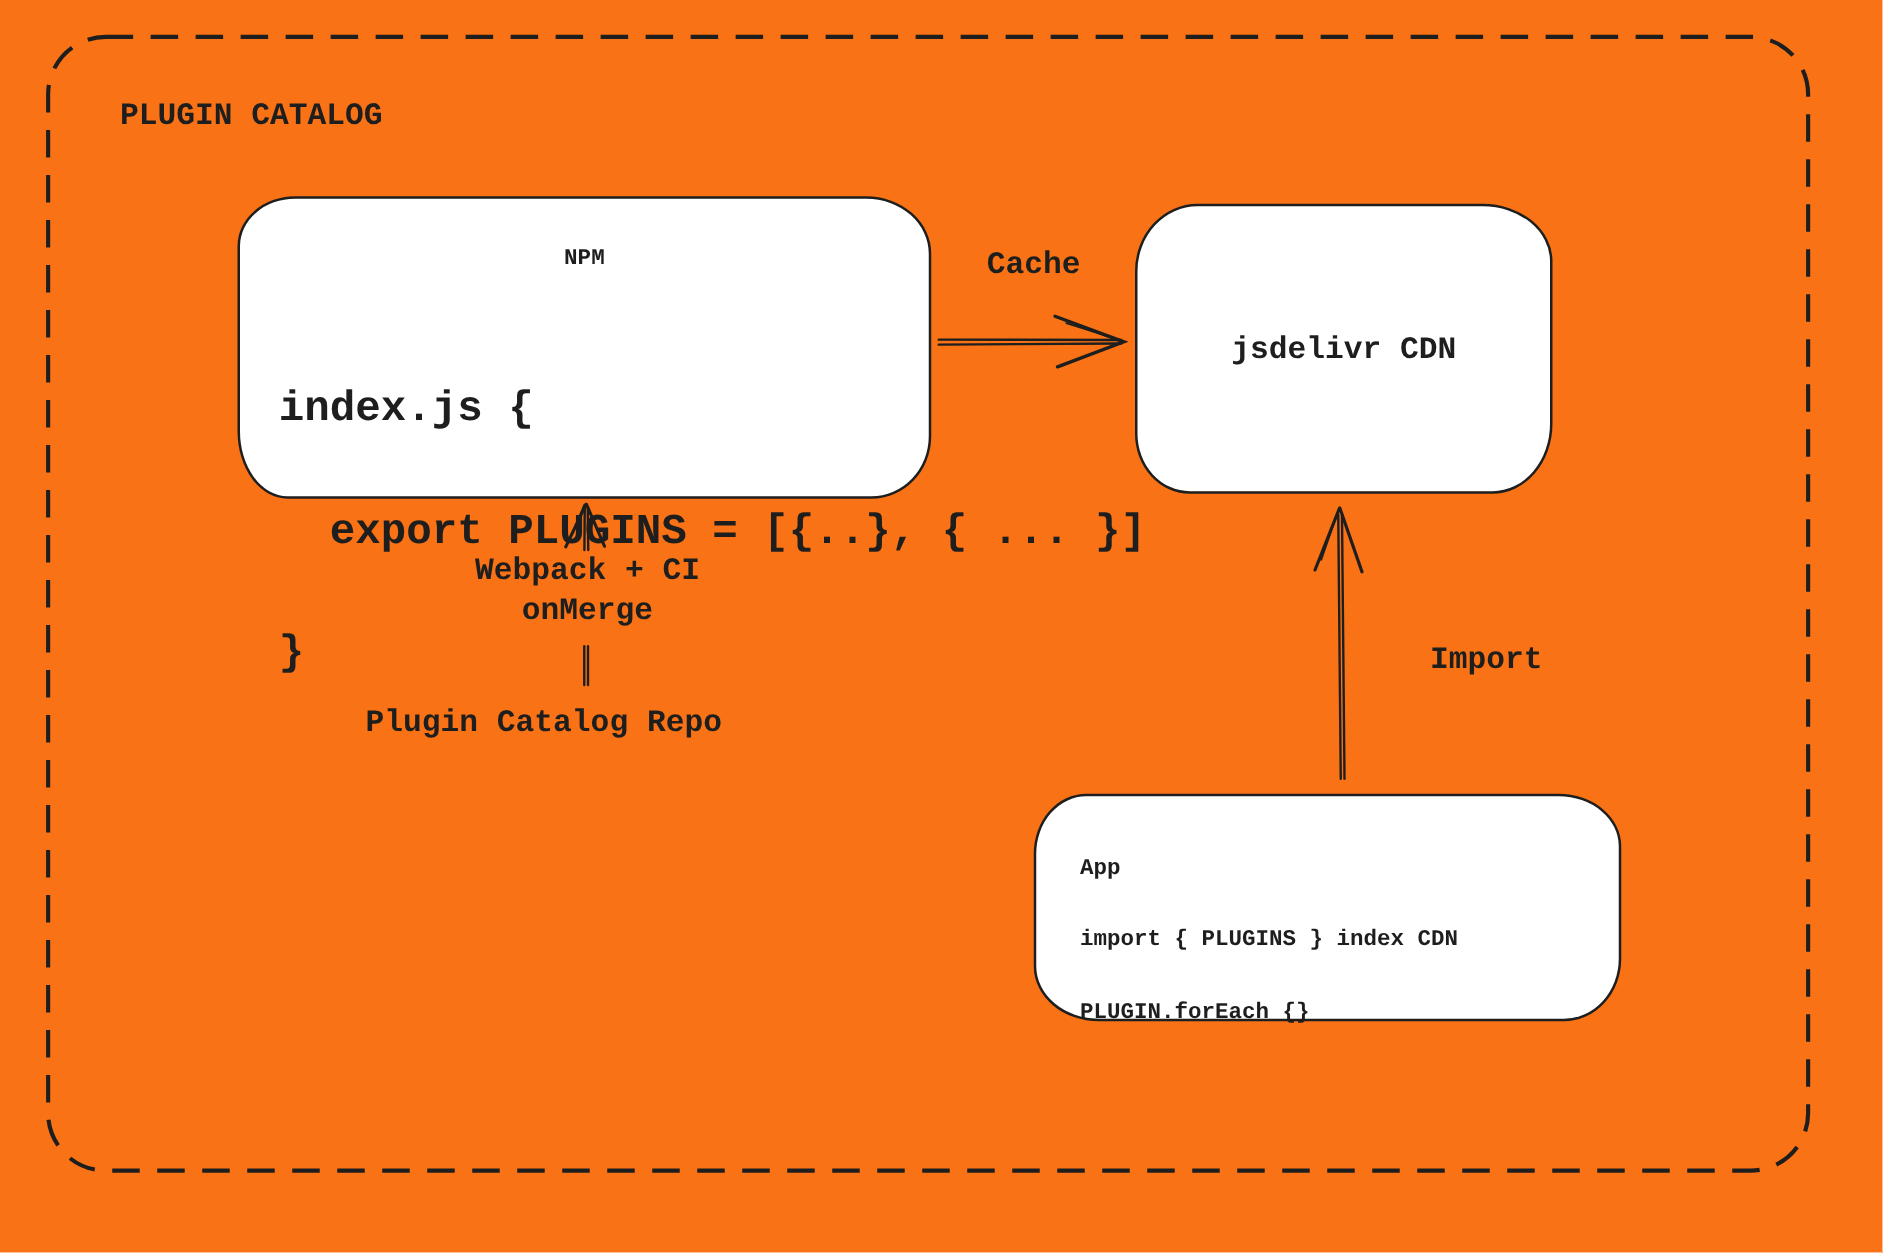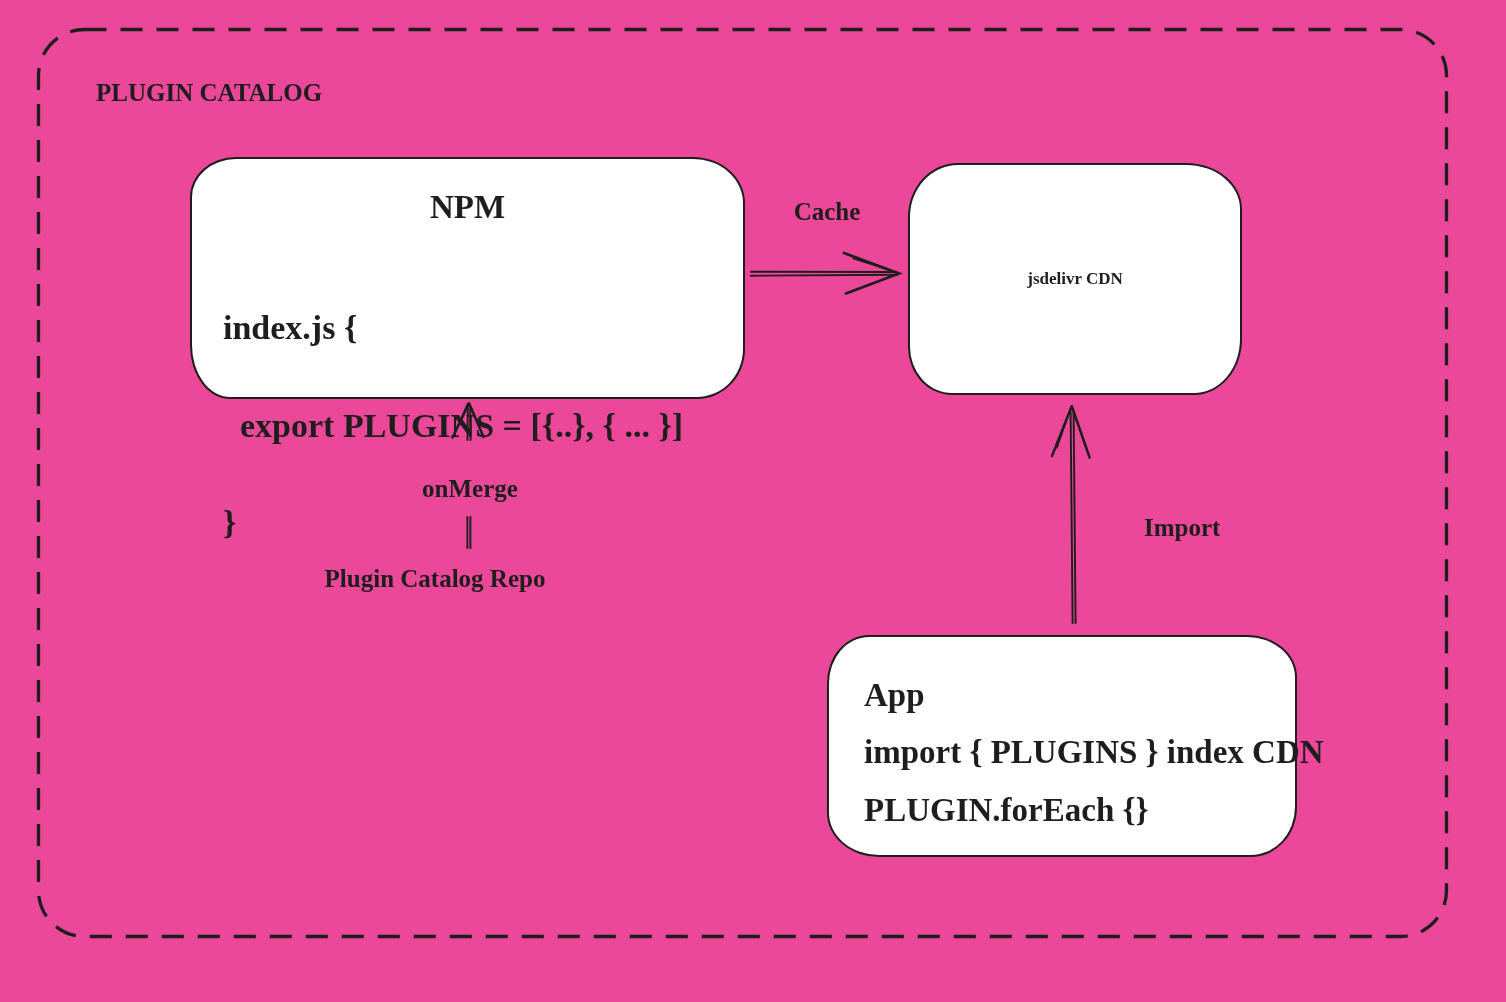--- a/index.html
+++ b/index.html
@@ -4,22 +4,22 @@
 <style>
   html, body {
     margin: 0;
     padding: 0;
     background: #ffffff;
   }
   .stage {
     position: relative;
     width: 1506px;
     height: 1002px;
-    background: #ec4899;
-    font-family: Liberation Serif, serif;
+    background: #f97316;
+    font-family: Liberation Mono, monospace;
     color: #1e1e1e;
     overflow: hidden;
   }
   .svg-layer {
     position: absolute;
     left: 0;
     top: 0;
     width: 1506px;
     height: 1002px;
     pointer-events: none;
@@ -36,48 +36,48 @@
     text-align: center;
   }
   .node {
     position: absolute;
     background: #ffffff;
     border: 2.3px solid #1e1e1e;
     box-sizing: border-box;
   }
   .node .inner-line {
     position: absolute;
-    font-size: 33px;
+    font-size: 18px;
     font-weight: 700;
     line-height: 26px;
     white-space: pre;
   }
   .code-block {
     position: absolute;
     font-size: 34px;
     font-weight: 700;
     line-height: 32.5px;
     white-space: pre;
   }
   
   .npm-box   { left: 190px; top: 157px; width: 555px; height: 242px;
                border-radius: 46px 52px 48px 40px / 40px 46px 50px 54px; }
   .cdn-box   { left: 908px; top: 163px; width: 334px; height: 232px;
                border-radius: 50px 56px 48px 44px / 54px 46px 56px 48px; }
   .repo-box  { left: 216px; top: 627px; width: 481px; height: 253px;
                border-radius: 44px 52px 46px 54px / 50px 42px 52px 46px; }
-  .app-box   { left: 827px; top: 635px; width: 470px; height: 222px;
+  .app-box   { left: 827px; top: 635px; width: 470px; height: 182px;
                border-radius: 42px 50px 46px 52px / 48px 42px 50px 44px; }
   .cdn-box {
     display: flex;
     align-items: center;
     justify-content: center;
   }
   .cdn-label {
-    font-size: 17px;
+    font-size: 25px;
     font-weight: 700;
     white-space: pre;
   }
 </style>
 </head>
 <body>
 
 <div class="stage">
 
   <svg class="svg-layer" viewBox="0 0 1506 1002" xmlns="http://www.w3.org/2000/svg">
@@ -123,20 +123,21 @@
       <div>}</div>
     </div>
   </div>
 
   <div class="label centered" style="left:752px; top:199px; width:150px;">Cache</div>
 
   <div class="node cdn-box">
     <div class="cdn-label">jsdelivr CDN</div>
   </div>
 
+  <div class="label centered" style="left:345px; top:444px; width:250px;">Webpack + CI</div>
   <div class="label centered" style="left:285px; top:566px; width:300px;">Plugin Catalog Repo</div>
 
   <div class="label centered" style="left:345px; top:476px; width:250px;">onMerge</div>
 
 
   <div class="label" style="left:1144px; top:515px;">Import</div>
 
   <div class="node app-box">
     <div class="inner-line" style="left:35px; top:45px;">App</div>
     <div class="inner-line" style="left:35px; top:102px;">import { PLUGINS } index CDN</div>

